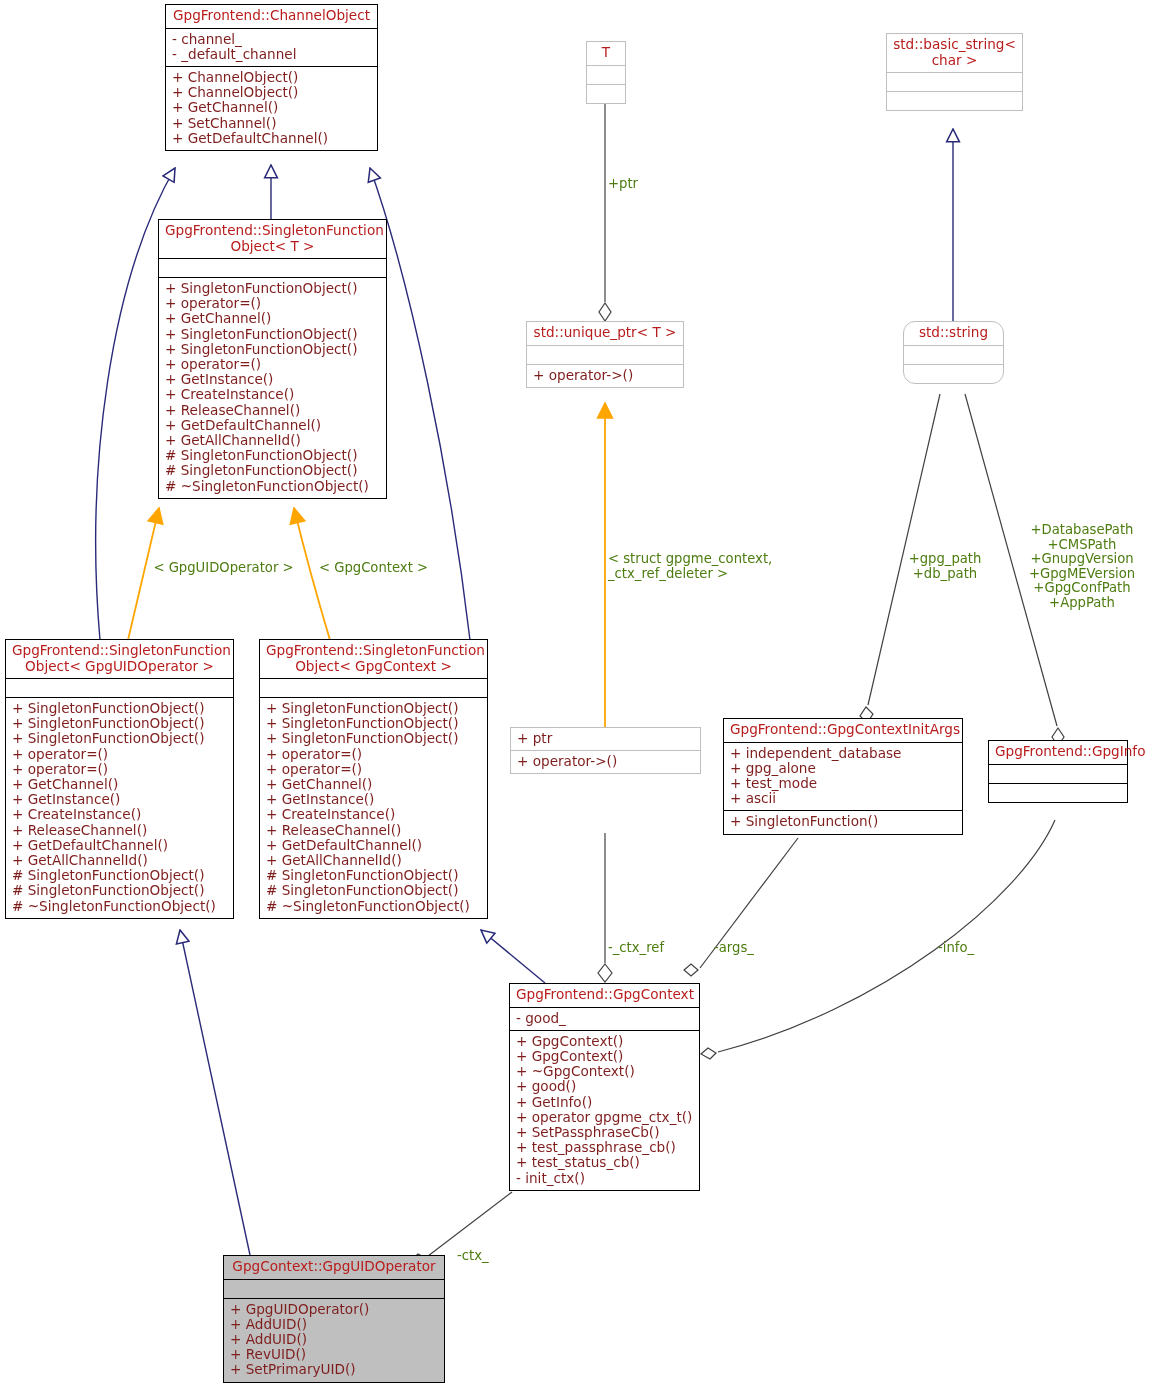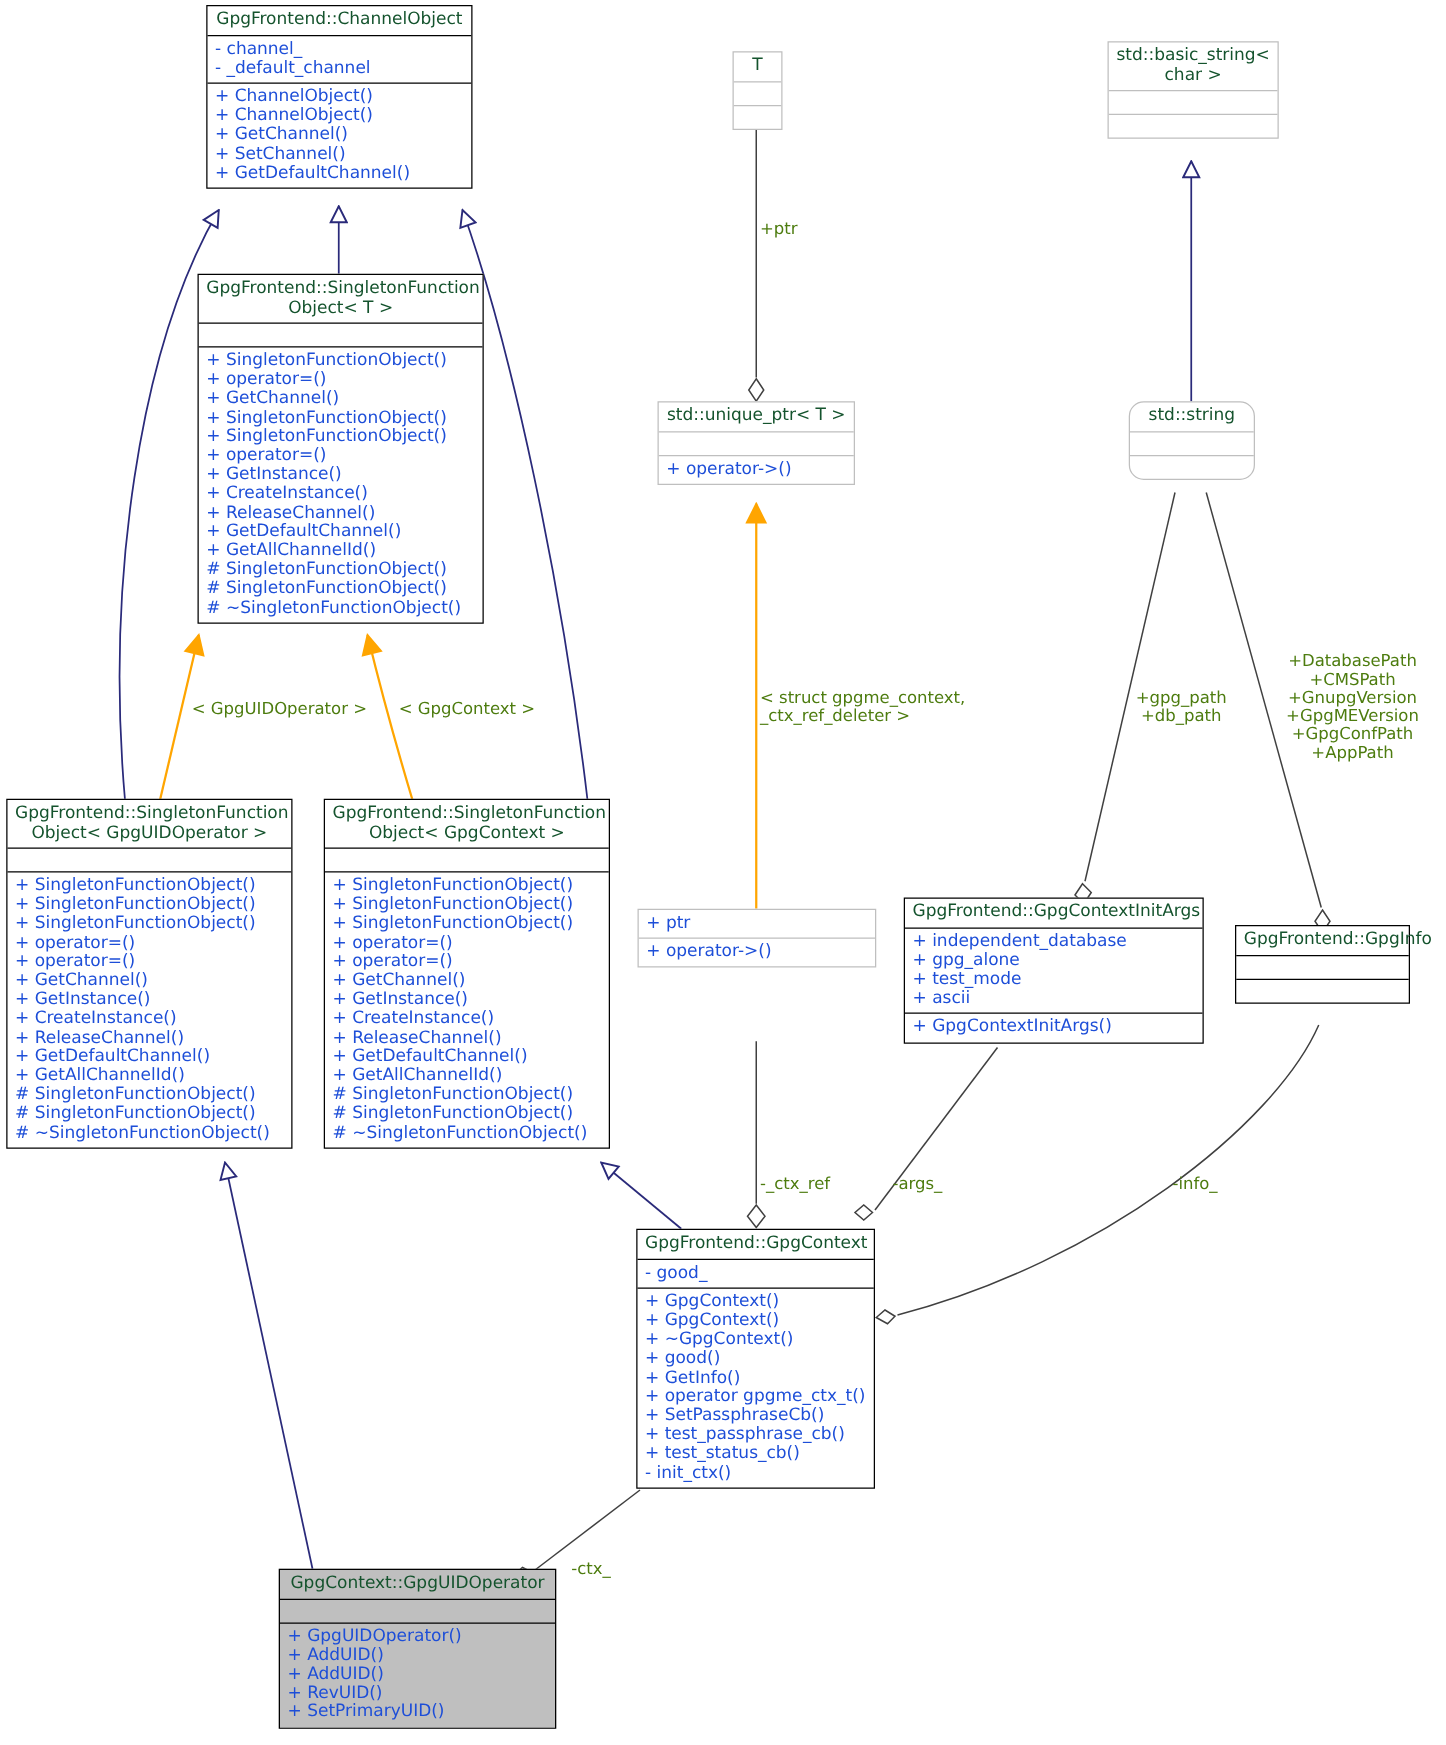--- a/index.html
+++ b/index.html
@@ -3,25 +3,25 @@
 <meta charset="utf-8">
 <style>
   html,body{margin:0;padding:0;background:#ffffff;}
   body{font-family:"DejaVu Sans","Liberation Sans",sans-serif;}
   #canvas{position:relative;width:1157px;height:1396px;background:#fff;overflow:hidden;}
   svg.edges{position:absolute;left:0;top:0;width:1157px;height:1396px;pointer-events:none;}
 
   .node{position:absolute;box-sizing:border-box;background:#ffffff;}
   .node .sec{box-sizing:border-box;}
   .node .title{
-    text-align:center;font-size:13.6px;line-height:15.5px;color:#14532d;
+    text-align:center;font-size:13.6px;line-height:15.5px;color:#b91c1c;
     padding:3px 6px 4px 6px;white-space:pre-line;
   }
   .node .members{
-    font-size:13.6px;line-height:15.2px;color:#1d4ed8;padding:3px 5px 4px 6px;
+    font-size:13.6px;line-height:15.2px;color:#7f1d1d;padding:3px 5px 4px 6px;
     white-space:pre-line;text-align:left;
   }
   .node .members.empty{padding:0;height:19px;}
 
   
   .node.solid{border:1px solid #000;}
   .node.solid > .sec + .sec{border-top:1px solid #000;}
   
   .node.ghost{border:1px solid #bfbfbf;}
   .node.ghost > .sec + .sec{border-top:1px solid #bfbfbf;}
@@ -222,21 +222,21 @@
     <div class="sec members">+ ptr</div>
     <div class="sec members">+ operator-&gt;()</div>
   </div>
 
   <div class="node solid" style="left:723px; top:718px; width:240px;">
     <div class="sec title">GpgFrontend::GpgContextInitArgs</div>
     <div class="sec members">+ independent_database
 + gpg_alone
 + test_mode
 + ascii</div>
-    <div class="sec members">+ GpgContextInitArgs()</div>
+    <div class="sec members">+ SingletonFunction()</div>
   </div>
 
   <div class="node solid" style="left:988px; top:740px; width:140px;">
     <div class="sec title">GpgFrontend::GpgInfo</div>
     <div class="sec members empty"></div>
     <div class="sec members empty"></div>
   </div>
 
   <div class="node solid" style="left:509px; top:983px; width:191px;">
     <div class="sec title">GpgFrontend::GpgContext</div>

